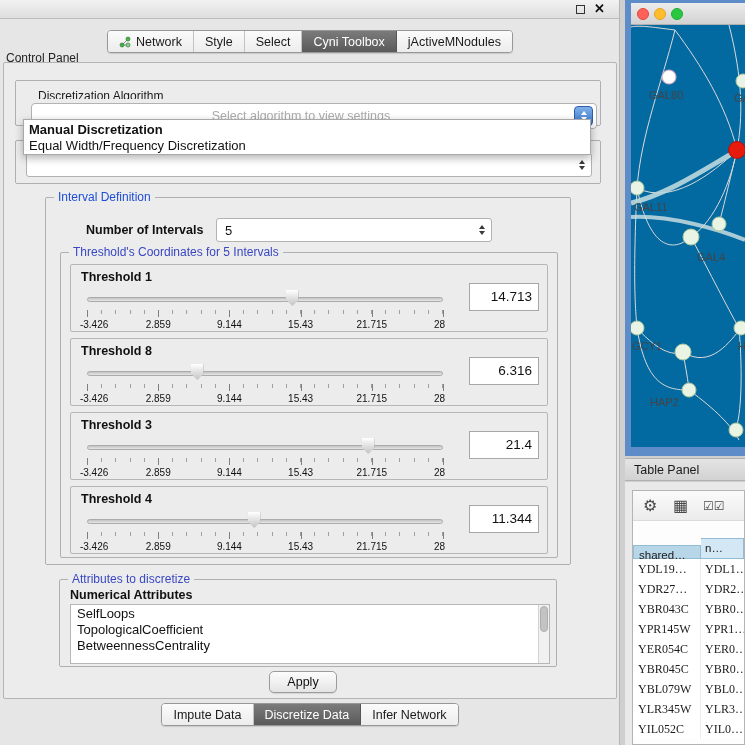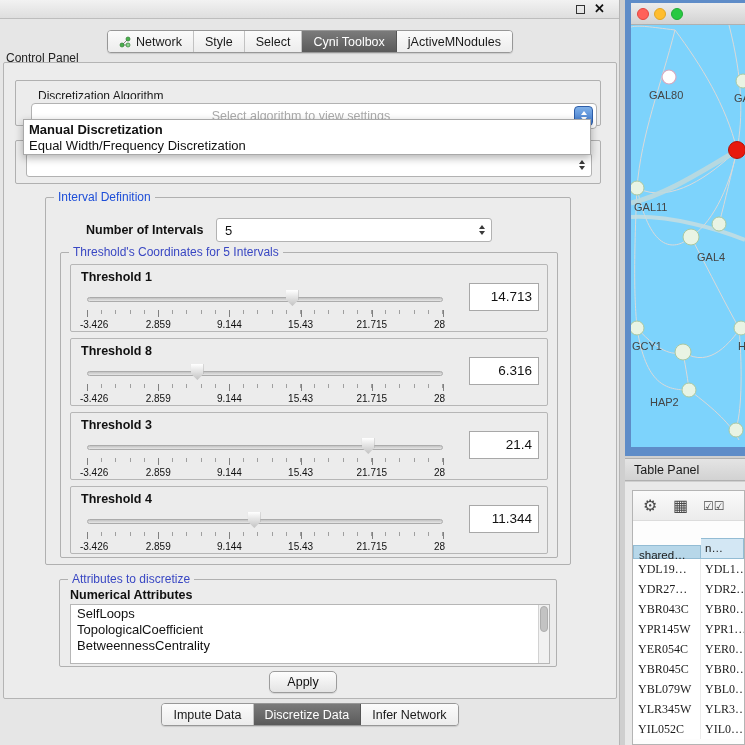--- a/index.html
+++ b/index.html
@@ -72,21 +72,21 @@
   .attr-item { font-size:13px; color:#111; padding:1px 6px; height:16px; line-height:15px; white-space:nowrap; }
   .vscroll { position:absolute; right:0; top:0; bottom:0; width:11px; background:#f1f1f1; border-left:1px solid #d2d2d2; }
   .vthumb { position:absolute; left:1px; top:1px; width:8px; height:26px; background:#c3c3c3; border-radius:4px; border:1px solid #adadad; }
 
   .apply-btn { position:absolute; left:265px; top:608px; width:68px; height:22px; border:1px solid #9c9c9c; border-radius:5px; background:linear-gradient(#fdfdfd,#e4e4e4); font-size:12.5px; color:#111; text-align:center; line-height:20px; box-shadow:0 1px 1px rgba(0,0,0,.1); }
 
   .bottom-tabbar { position:absolute; left:0; top:703px; width:620px; display:flex; justify-content:center; }
 
   
   .network-window { position:absolute; left:625px; top:0; width:120px; height:456px; background:#5e8cc8; padding:3px 0 0 6px; }
-  .network-inner { position:relative; width:114px; height:444px; background:#7dd3fc; overflow:hidden; }
+  .network-inner { position:relative; width:114px; height:444px; background:#0369a1; overflow:hidden; }
   .net-titlebar { position:absolute; left:0; top:0; width:100%; height:22px; background:linear-gradient(#ececec,#d2d2d2); border-bottom:1px solid #b0b0b0; }
   .light { position:absolute; top:5px; width:12px; height:12px; border-radius:50%; }
   .light.red { left:6px; background:#ff6159; border:1px solid #e24640; }
   .light.yellow { left:23px; background:#ffbd2e; border:1px solid #e0a524; }
   .light.green { left:40px; background:#28c941; border:1px solid #1fab36; }
   .net-canvas { position:absolute; left:0; top:22px; width:114px; height:422px; }
 
   .tablepanel-header { position:absolute; left:625px; top:458px; width:120px; height:23px; background:linear-gradient(#e4e4e4,#d2d2d2); border-top:1px solid #b0b0b0; border-bottom:1px solid #b0b0b0; font-size:12.5px; color:#1a1a1a; line-height:22px; padding-left:9px; }
   .tablepanel { position:absolute; left:625px; top:482px; width:120px; height:263px; background:#e9e9e9; }
   .tp-inner { position:absolute; left:7px; top:8px; width:113px; height:255px; background:#fdfdfd; border:1px solid #b4b4b4; overflow:hidden; }

